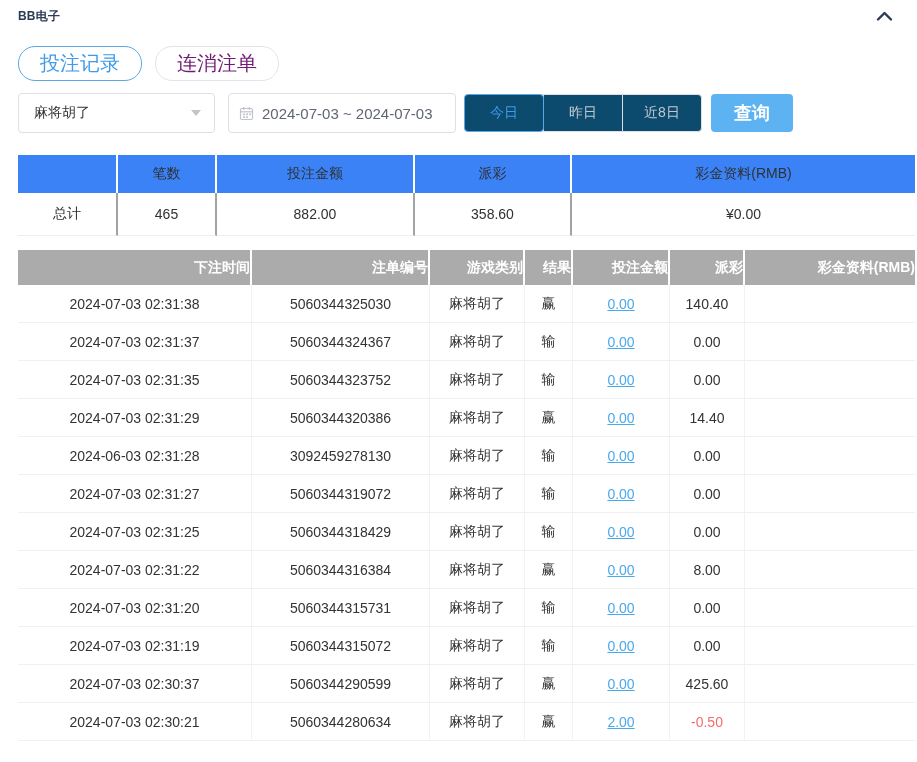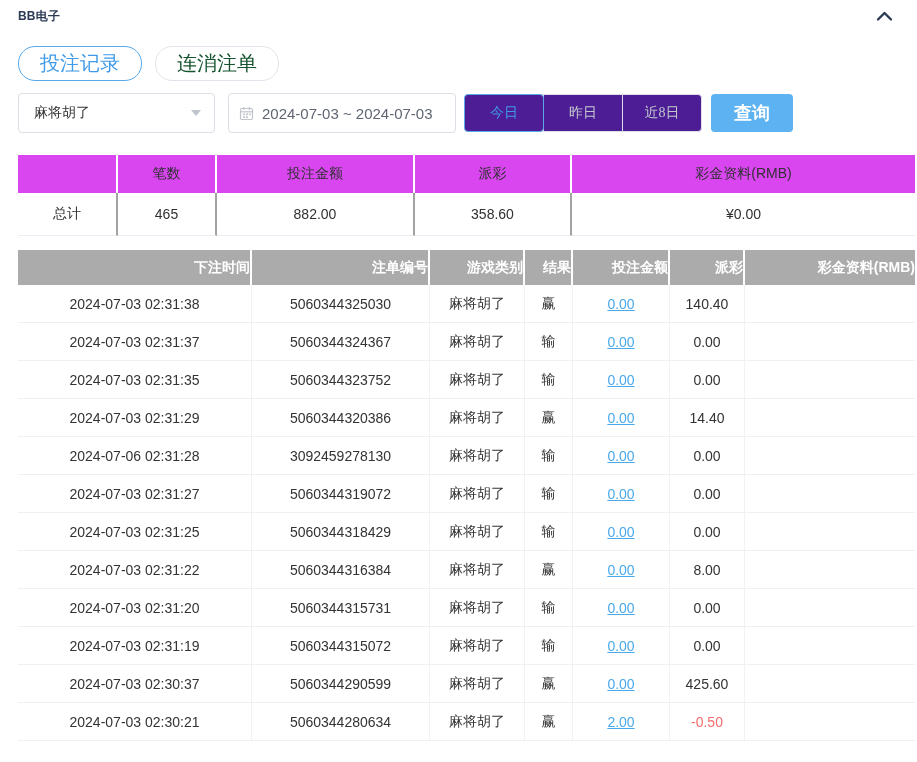--- a/index.html
+++ b/index.html
@@ -10,48 +10,48 @@
   
   .panel-header { display:flex; justify-content:space-between; align-items:flex-start; height:22px; }
   .page-title { font-size:12px; font-weight:700; color:#2b3a55; letter-spacing:.2px; }
   .collapse-btn { background:none; border:none; cursor:pointer; padding:2px 8px; margin-right:14px; }
 
   
   .tabs { margin-top:15px; display:flex; align-items:center; height:36px; }
   .tab { height:35px; padding:0 21px; border-radius:17px; background:#fff; font-size:20px;
     cursor:pointer; font-family:inherit; }
   .tab.active { border:1px solid #58a9e9; color:#3f9bea; }
-  .tab.inactive { border:1px solid #e1e4ea; color:#14532d; margin-left:13px; }
+  .tab.inactive { border:1px solid #e1e4ea; color:#701a75; margin-left:13px; }
 
   
   .filters { margin-top:12px; display:flex; align-items:center; height:40px; }
   .select-box { width:197px; height:40px; border:1px solid #dcdfe6; border-radius:4px;
     display:flex; align-items:center; justify-content:space-between; padding:0 13px 0 15px;
     font-size:14px; color:#333; cursor:pointer; background:#fff; }
   .caret-down { width:0; height:0; border-left:5px solid transparent; border-right:5px solid transparent;
     border-top:6px solid #c0c4cc; }
   .date-box { width:228px; height:40px; border:1px solid #dcdfe6; border-radius:4px; margin-left:13px;
     display:flex; align-items:center; padding:0 10px; font-size:15px; color:#5f6672; gap:8px;
     cursor:pointer; background:#fff; white-space:nowrap; }
   .btn-group { display:flex; margin-left:8px; }
-  .qbtn { width:80px; height:38px; background:#4c1d95; border:1px solid #dcdfe6; font-size:14px;
-    color:#c3c8cf; cursor:pointer; font-family:Liberation Serif, serif; margin-left:-1px; position:relative; }
+  .qbtn { width:80px; height:38px; background:#0c4a6e; border:1px solid #dcdfe6; font-size:14px;
+    color:#c3c8cf; cursor:pointer; font-family:Liberation Sans, sans-serif; margin-left:-1px; position:relative; }
   .qbtn:first-child { border-radius:4px 0 0 4px; margin-left:0; }
   .qbtn:last-child { border-radius:0 4px 4px 0; }
   .qbtn.active { border:1px solid #58a9e9; color:#3f9bea; z-index:2; border-radius:4px; }
   .search-btn { margin-left:9px; width:82px; height:38px; background:#5db2f2; border:none;
     border-radius:4px; color:#fff; font-size:18px; font-weight:700; cursor:pointer; font-family:inherit; }
 
   
   table { border-collapse:separate; border-spacing:0; table-layout:fixed; width:897px; }
   th, td { text-align:center; font-size:14px; overflow:hidden; white-space:nowrap; }
 
   
   .summary-table { margin-top:22px; }
-  .summary-table th { background:#d946ef; height:38px; font-weight:400; color:#303133;
+  .summary-table th { background:#3b82f6; height:38px; font-weight:400; color:#303133;
     border-right:2px solid #fff; }
   .summary-table th:last-child { border-right:none; }
   .summary-table td { height:43px; background:#fff; color:#303133;
     border-bottom:1px solid #ebeef5; border-right:2px solid #a3a3a3; }
   .summary-table td:last-child { border-right:none; }
 
   
   .records-table { margin-top:14px; }
   .records-table th { background:#ababab; color:#fff; height:35px; font-weight:700;
     border-right:2px solid #fff;text-align:right; }
@@ -192,21 +192,21 @@
         <tr>
           <td>2024-07-03 02:31:29</td>
           <td>5060344320386</td>
           <td>麻将胡了</td>
           <td>赢</td>
           <td><a>0.00</a></td>
           <td>14.40</td>
           <td></td>
         </tr>
         <tr>
-          <td>2024-07-06 02:31:28</td>
+          <td>2024-06-03 02:31:28</td>
           <td>3092459278130</td>
           <td>麻将胡了</td>
           <td>输</td>
           <td><a>0.00</a></td>
           <td>0.00</td>
           <td></td>
         </tr>
         <tr>
           <td>2024-07-03 02:31:27</td>
           <td>5060344319072</td>

